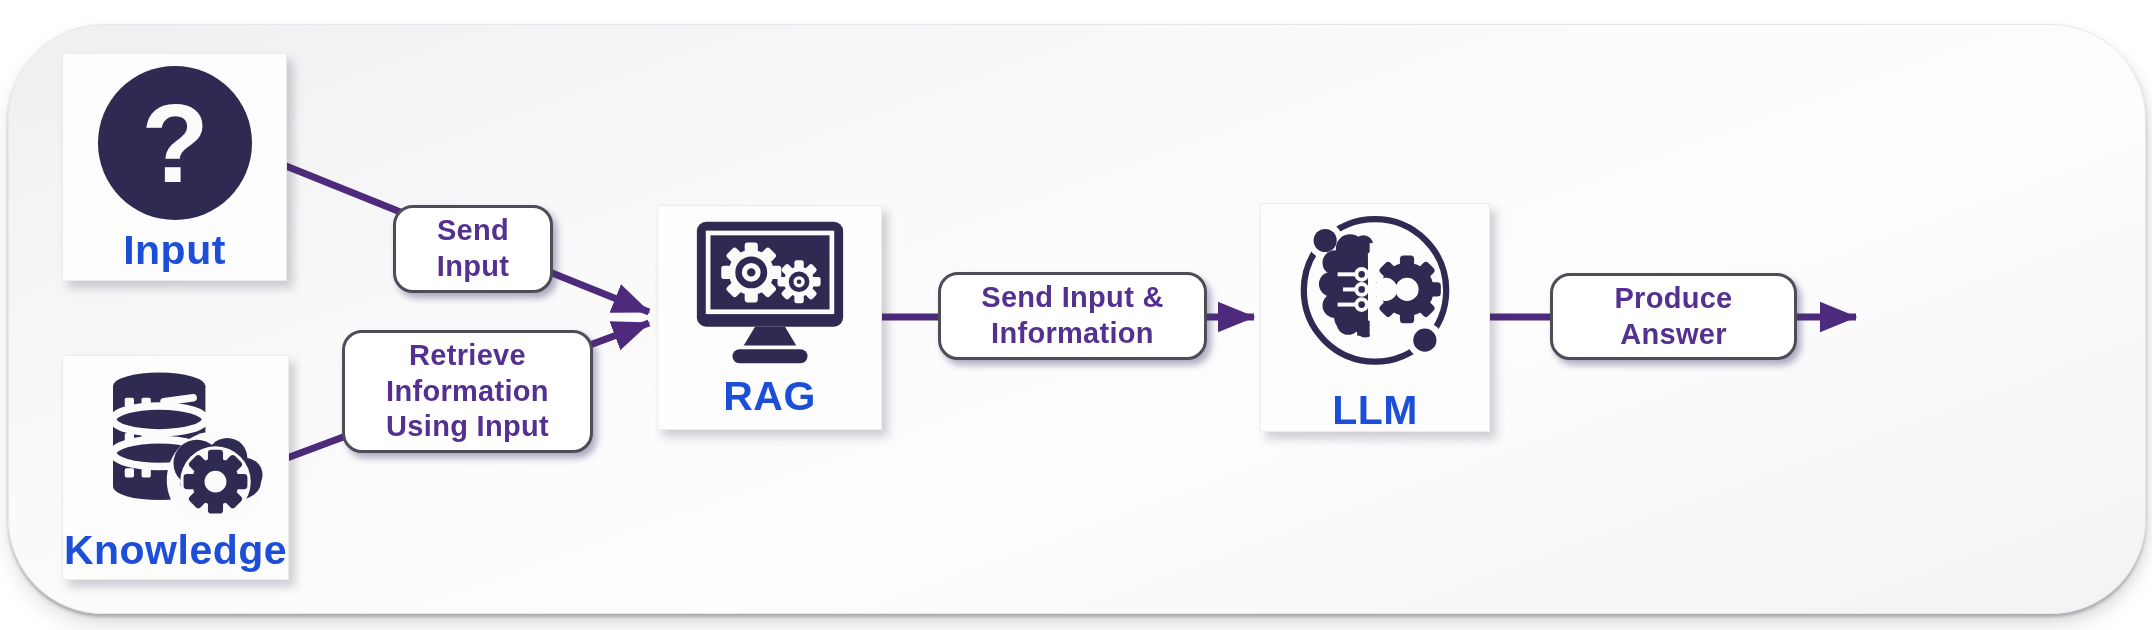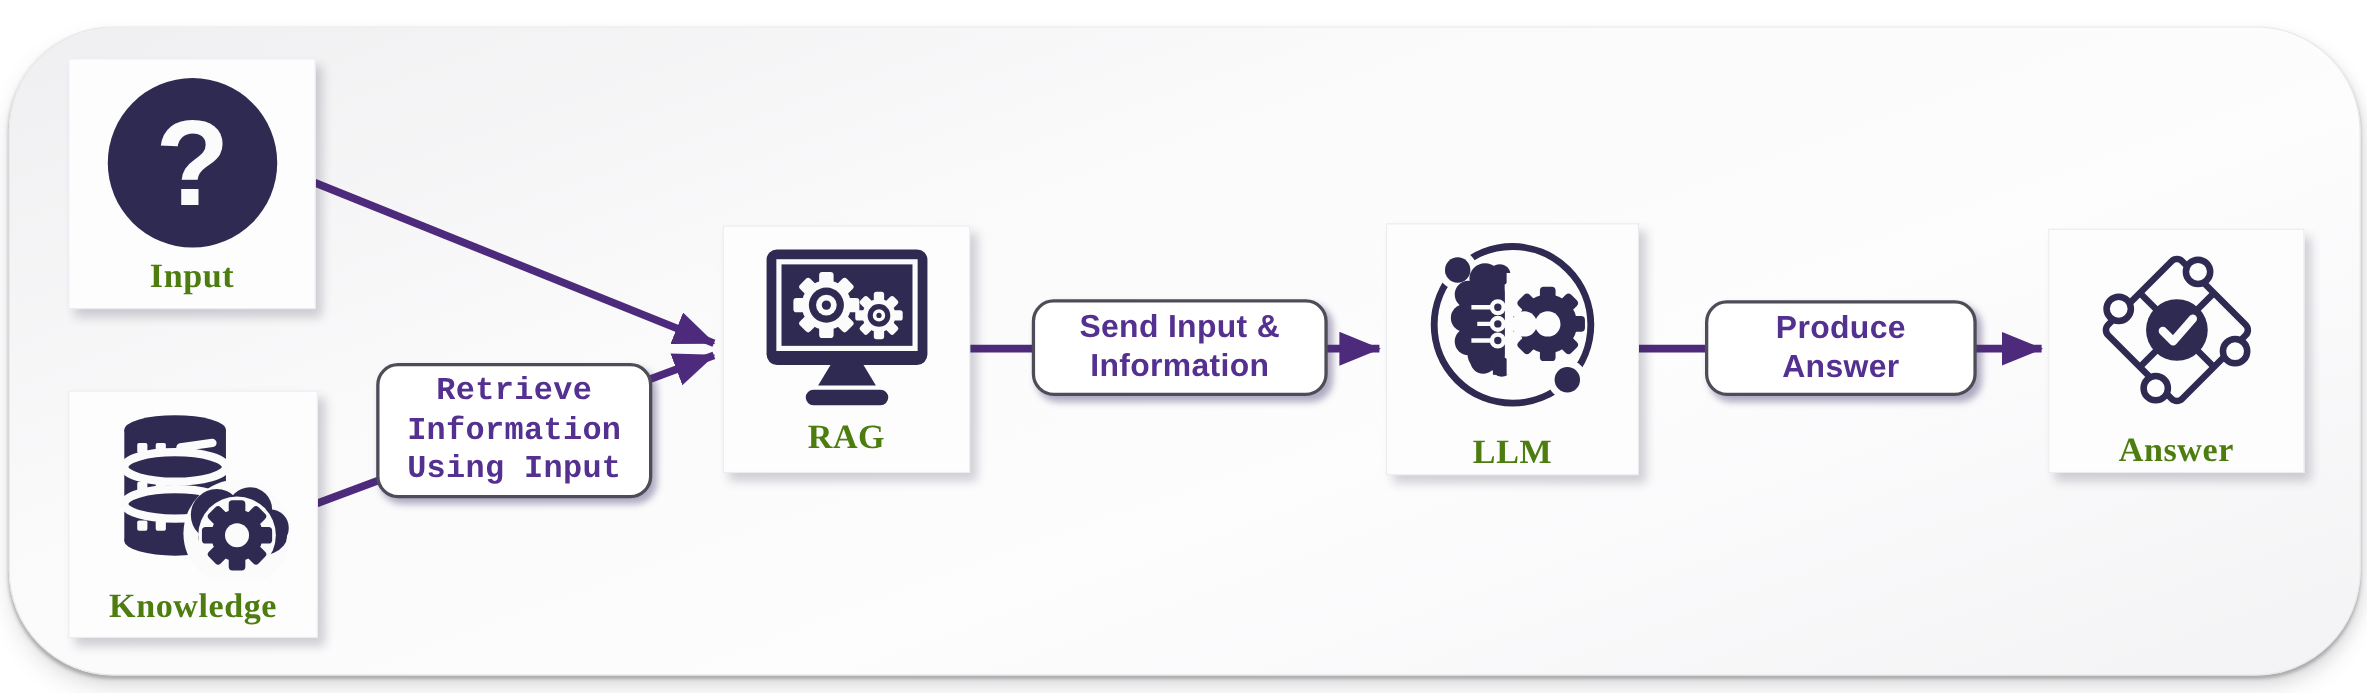--- a/index.html
+++ b/index.html
@@ -6,32 +6,32 @@
     font-family:"Liberation Sans", sans-serif;}
   .canvas{position:relative;width:2152px;height:630px;background:#ffffff;}
   .panel{position:absolute;left:8px;top:24px;width:2136px;height:588px;border-radius:95px;
     background:linear-gradient(160deg,#efeff1 0%,#fafafb 35%,#fdfdfe 62%,#f3f3f5 100%);
     border:1px solid #e7e7ea;
     box-shadow:0 3px 3px rgba(110,110,118,.45), 0 12px 22px rgba(0,0,0,.10), 4px 6px 12px rgba(0,0,0,.06);}
   .wires{position:absolute;left:0;top:0;width:2152px;height:630px;z-index:1;}
   .node{position:absolute;z-index:2;background:#fdfdfe;border:1px solid #ececf0;
     box-shadow:6px 7px 9px rgba(45,45,70,.22);
     display:flex;flex-direction:column;align-items:center;justify-content:center;gap:8px;}
-  .node-label{font-weight:bold;font-size:31px;color:#4d7c0f;letter-spacing:.5px;line-height:1;font-family:Liberation Serif, serif;}
+  .node-label{font-weight:bold;font-size:41px;color:#1d4ed8;letter-spacing:.5px;line-height:1;}
   .edge-label{position:absolute;z-index:3;background:#ffffff;border:3px solid #4d4d58;border-radius:20px;
     box-shadow:4px 5px 7px rgba(70,55,110,.42);
     display:flex;align-items:center;justify-content:center;text-align:center;
     font-weight:bold;font-size:29px;line-height:1.24;color:#543090;letter-spacing:.3px;}
   .n-input{left:62px;top:53px;width:223px;height:226px;}
   .n-knowledge{left:62px;top:355px;width:225px;height:223px;justify-content:center;}
   .n-rag{left:657px;top:205px;width:223px;height:223px;text-align:right;}
   .n-llm{left:1260px;top:203px;width:228px;height:227px;align-items:center;}
   .n-answer{left:1862px;top:208px;width:231px;height:220px;}
   .l-send-input{left:393px;top:205px;width:160px;height:88px;padding:0 8px;box-sizing:border-box;}
-  .l-retrieve{left:342px;top:330px;width:251px;height:123px;padding:0 10px;box-sizing:border-box;font-family:Liberation Mono, monospace;}
+  .l-retrieve{left:342px;top:330px;width:251px;height:123px;padding:0 10px;box-sizing:border-box;}
   .l-send-info{left:938px;top:272px;width:269px;height:88px;padding:0 24px;box-sizing:border-box;}
   .l-produce{left:1550px;top:273px;width:247px;height:87px;padding:0 42px;box-sizing:border-box;}
   .ic{display:block;}
 </style>
 </head>
 <body>
 
 <div class="canvas">
   <div class="panel"></div>
 
@@ -158,37 +158,24 @@
         <rect x="-8" y="-38" width="16" height="76" rx="4" transform="rotate(135)"></rect>
         <circle cx="0" cy="0" r="30"></circle>
       </g>
       <circle cx="136" cy="96" r="13" fill="#fdfdfe"></circle>
       <circle cx="112" cy="96" r="13" fill="#fdfdfe"></circle>
       <rect x="94" y="44" width="7" height="104" fill="#fdfdfe"></rect>
     </svg>
     <div class="node-label">LLM</div>
   </div>
 
-  <div class="node n-answer">
-    <svg class="ic" width="170" height="170" viewBox="0 0 200 200">
-      <g transform="rotate(45 100 100)">
-        <rect x="44" y="44" width="112" height="112" rx="8" fill="#fdfdfe" stroke="#2f2a52" stroke-width="7"></rect>
-        <line x1="100" y1="44" x2="100" y2="156" stroke="#2f2a52" stroke-width="7"></line>
-        <line x1="44" y1="100" x2="156" y2="100" stroke="#2f2a52" stroke-width="7"></line>
-        <circle cx="72" cy="40" r="13" fill="#fdfdfe" stroke="#2f2a52" stroke-width="7"></circle>
-        <circle cx="160" cy="72" r="13" fill="#fdfdfe" stroke="#2f2a52" stroke-width="7"></circle>
-        <circle cx="128" cy="160" r="13" fill="#fdfdfe" stroke="#2f2a52" stroke-width="7"></circle>
-        <circle cx="40" cy="128" r="13" fill="#fdfdfe" stroke="#2f2a52" stroke-width="7"></circle>
-      </g>
-      <circle cx="100" cy="100" r="33" fill="#2f2a52"></circle>
-      <path d="M85,101 L96,112 L117,88" fill="none" stroke="#fbfbfb" stroke-width="9" stroke-linecap="round" stroke-linejoin="round"></path>
-    </svg>
-    <div class="node-label">Answer</div>
+
+  <div class="edge-label l-send-input">
+    <span>Send Input</span>
   </div>
-
   <div class="edge-label l-retrieve">
     <span>Retrieve Information Using Input</span>
   </div>
   <div class="edge-label l-send-info">
     <span>Send Input &amp; Information</span>
   </div>
   <div class="edge-label l-produce">
     <span>Produce Answer</span>
   </div>
 </div>

